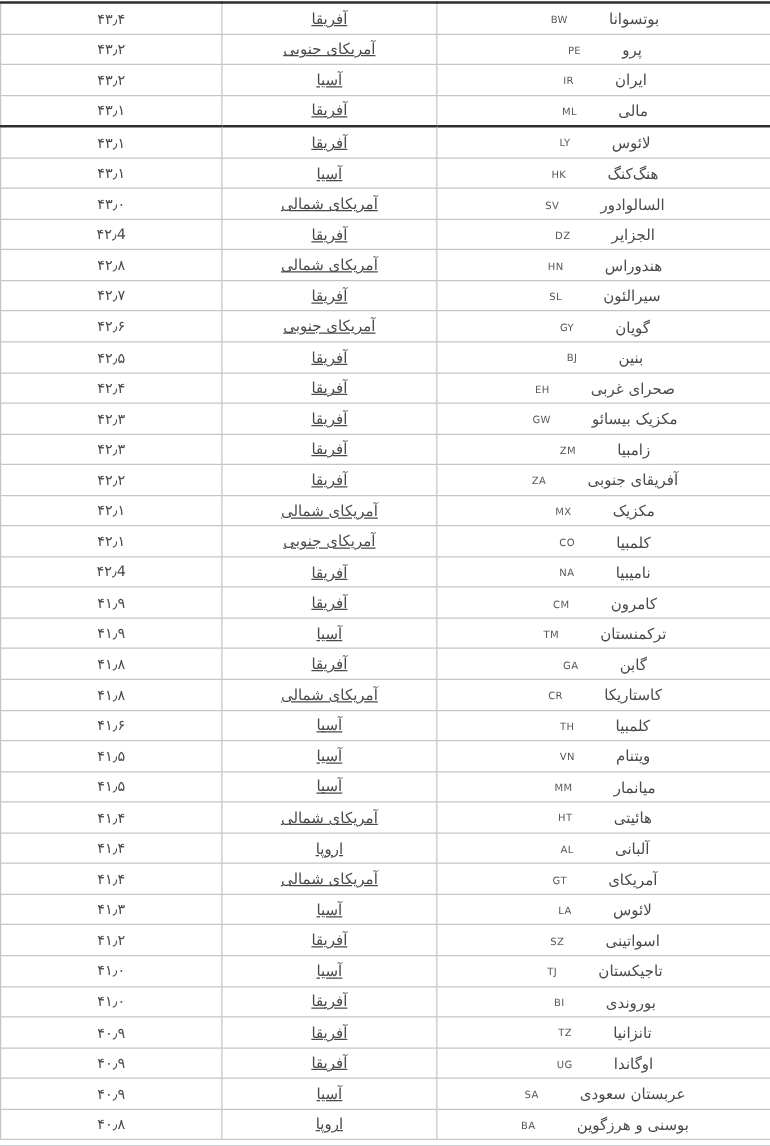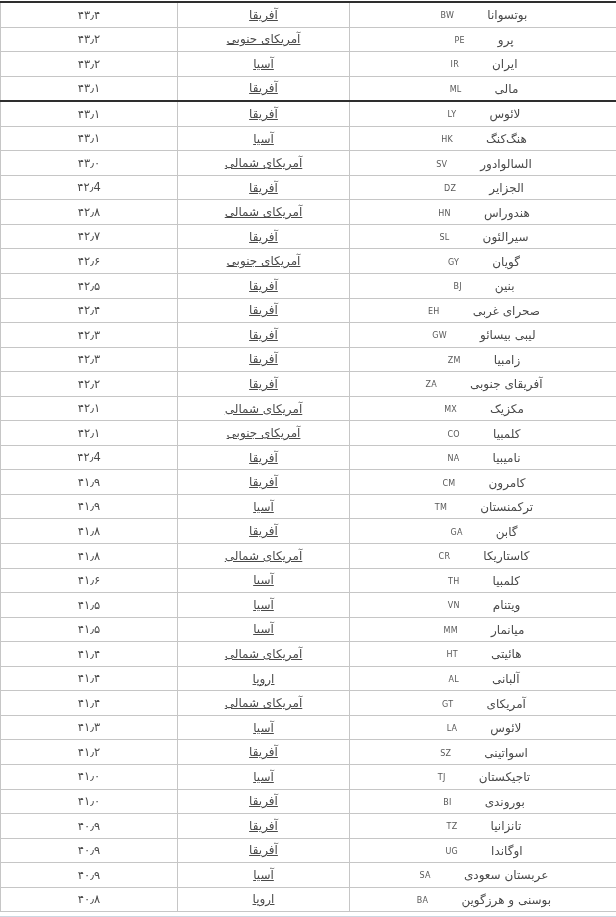--- a/index.html
+++ b/index.html
@@ -274,21 +274,21 @@
         <tr>
     <td class="col-value">
       <span class="value-text">۴۲٫۳</span>
     </td>
     <td class="col-continent">
       <span class="continent-text">آفریقا</span>
     </td>
     <td class="col-country">
       <span class="country-wrap">
         <span class="country-code">GW</span>
-        <span class="country-name">لیبی بیسائو</span>
+        <span class="country-name">مکزیک بیسائو</span>
       </span>
     </td>
   </tr>
         <tr>
     <td class="col-value">
       <span class="value-text">۴۲٫۳</span>
     </td>
     <td class="col-continent">
       <span class="continent-text">آفریقا</span>
     </td>

